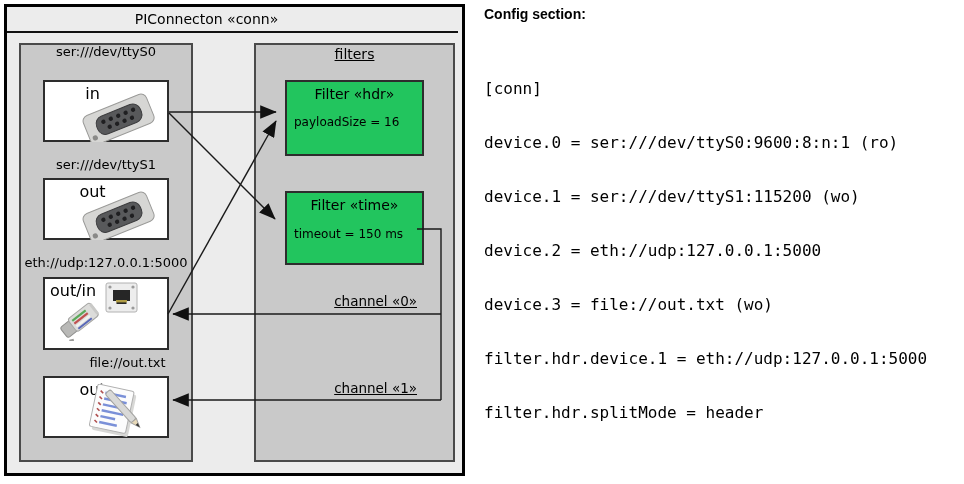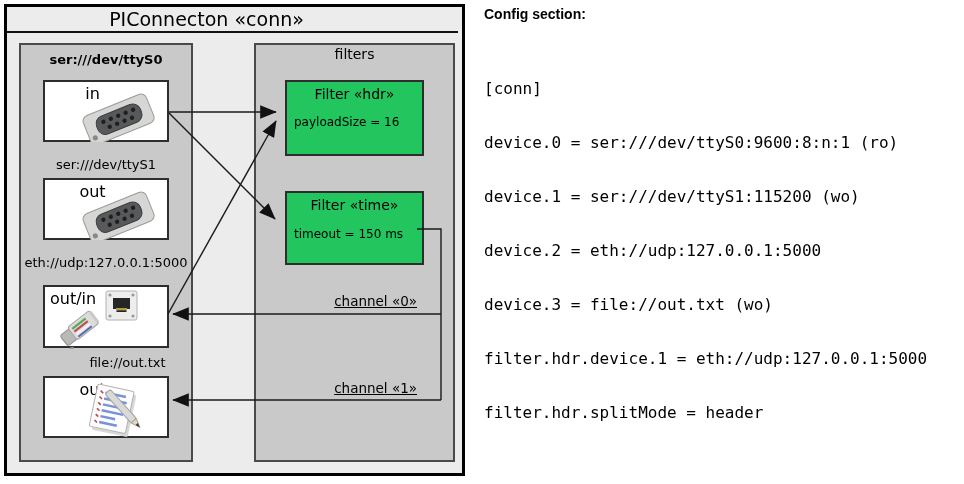--- a/index.html
+++ b/index.html
@@ -5,35 +5,35 @@
   html,body{margin:0;padding:0;}
   body{
     width:964px;height:484px;background:#ffffff;position:relative;overflow:hidden;
     font-family:"DejaVu Sans",sans-serif;color:#000;
   }
   .abs{position:absolute;box-sizing:border-box;}
 
   
   #outer-box{left:4px;top:4px;width:461px;height:472px;border:3px solid #000;background:#ececec;}
   #title-bar{left:7px;top:7px;width:451px;height:26px;border-bottom:2px solid #111;
-             display:flex;align-items:center;justify-content:center;font-size:19px;}
+             display:flex;align-items:center;justify-content:center;font-size:14px;}
   #title-bar span{position:relative;left:-26px;}
 
   .panel{background:#c9c9c9;border:2px solid #4a4a4a;}
   #devices-panel{left:19px;top:43px;width:174px;height:419px;}
   #filters-panel{left:254px;top:43px;width:201px;height:419px;}
-  #filters-title{left:254px;top:46px;width:201px;text-align:center;font-size:14px;}
+  #filters-title{left:254px;top:46px;width:201px;text-align:center;font-size:14px;text-decoration:underline;}
 
   .device-label{left:19px;width:174px;text-align:center;font-size:13px;}
-  #device-label-0{top:52px;font-weight:bold;} #device-label-1{top:157px;}
+  #device-label-0{top:44px;} #device-label-1{top:157px;}
   #device-label-2{top:255px;} #device-label-3{top:355px;padding-left:43px;}
 
   .device-box{left:43px;width:126px;height:62px;background:#fff;border:2px solid #2d2d2d;}
   #device-box-0{top:80px;} #device-box-1{top:178px;}
-  #device-box-2{top:285px;height:63px;padding-left:40px;} #device-box-3{top:376px;}
+  #device-box-2{top:277px;height:73px;padding-left:40px;} #device-box-3{top:376px;}
 
   .direction{position:absolute;top:2px;font-size:16px;}
   .dir-center{left:0;width:95px;text-align:center;}
   .dir-left{left:5px;}
 
   .filter-box{left:285px;width:139px;background:#22c55e;border:2px solid #2d2d2d;}
   #filter-hdr{top:80px;height:76px;} #filter-time{top:191px;height:74px;}
   .filter-title{position:absolute;top:4px;left:0;width:100%;text-align:center;font-size:14px;}
   .filter-props{position:absolute;left:7px;top:33px;font-size:12px;line-height:15px;white-space:nowrap;}
 

